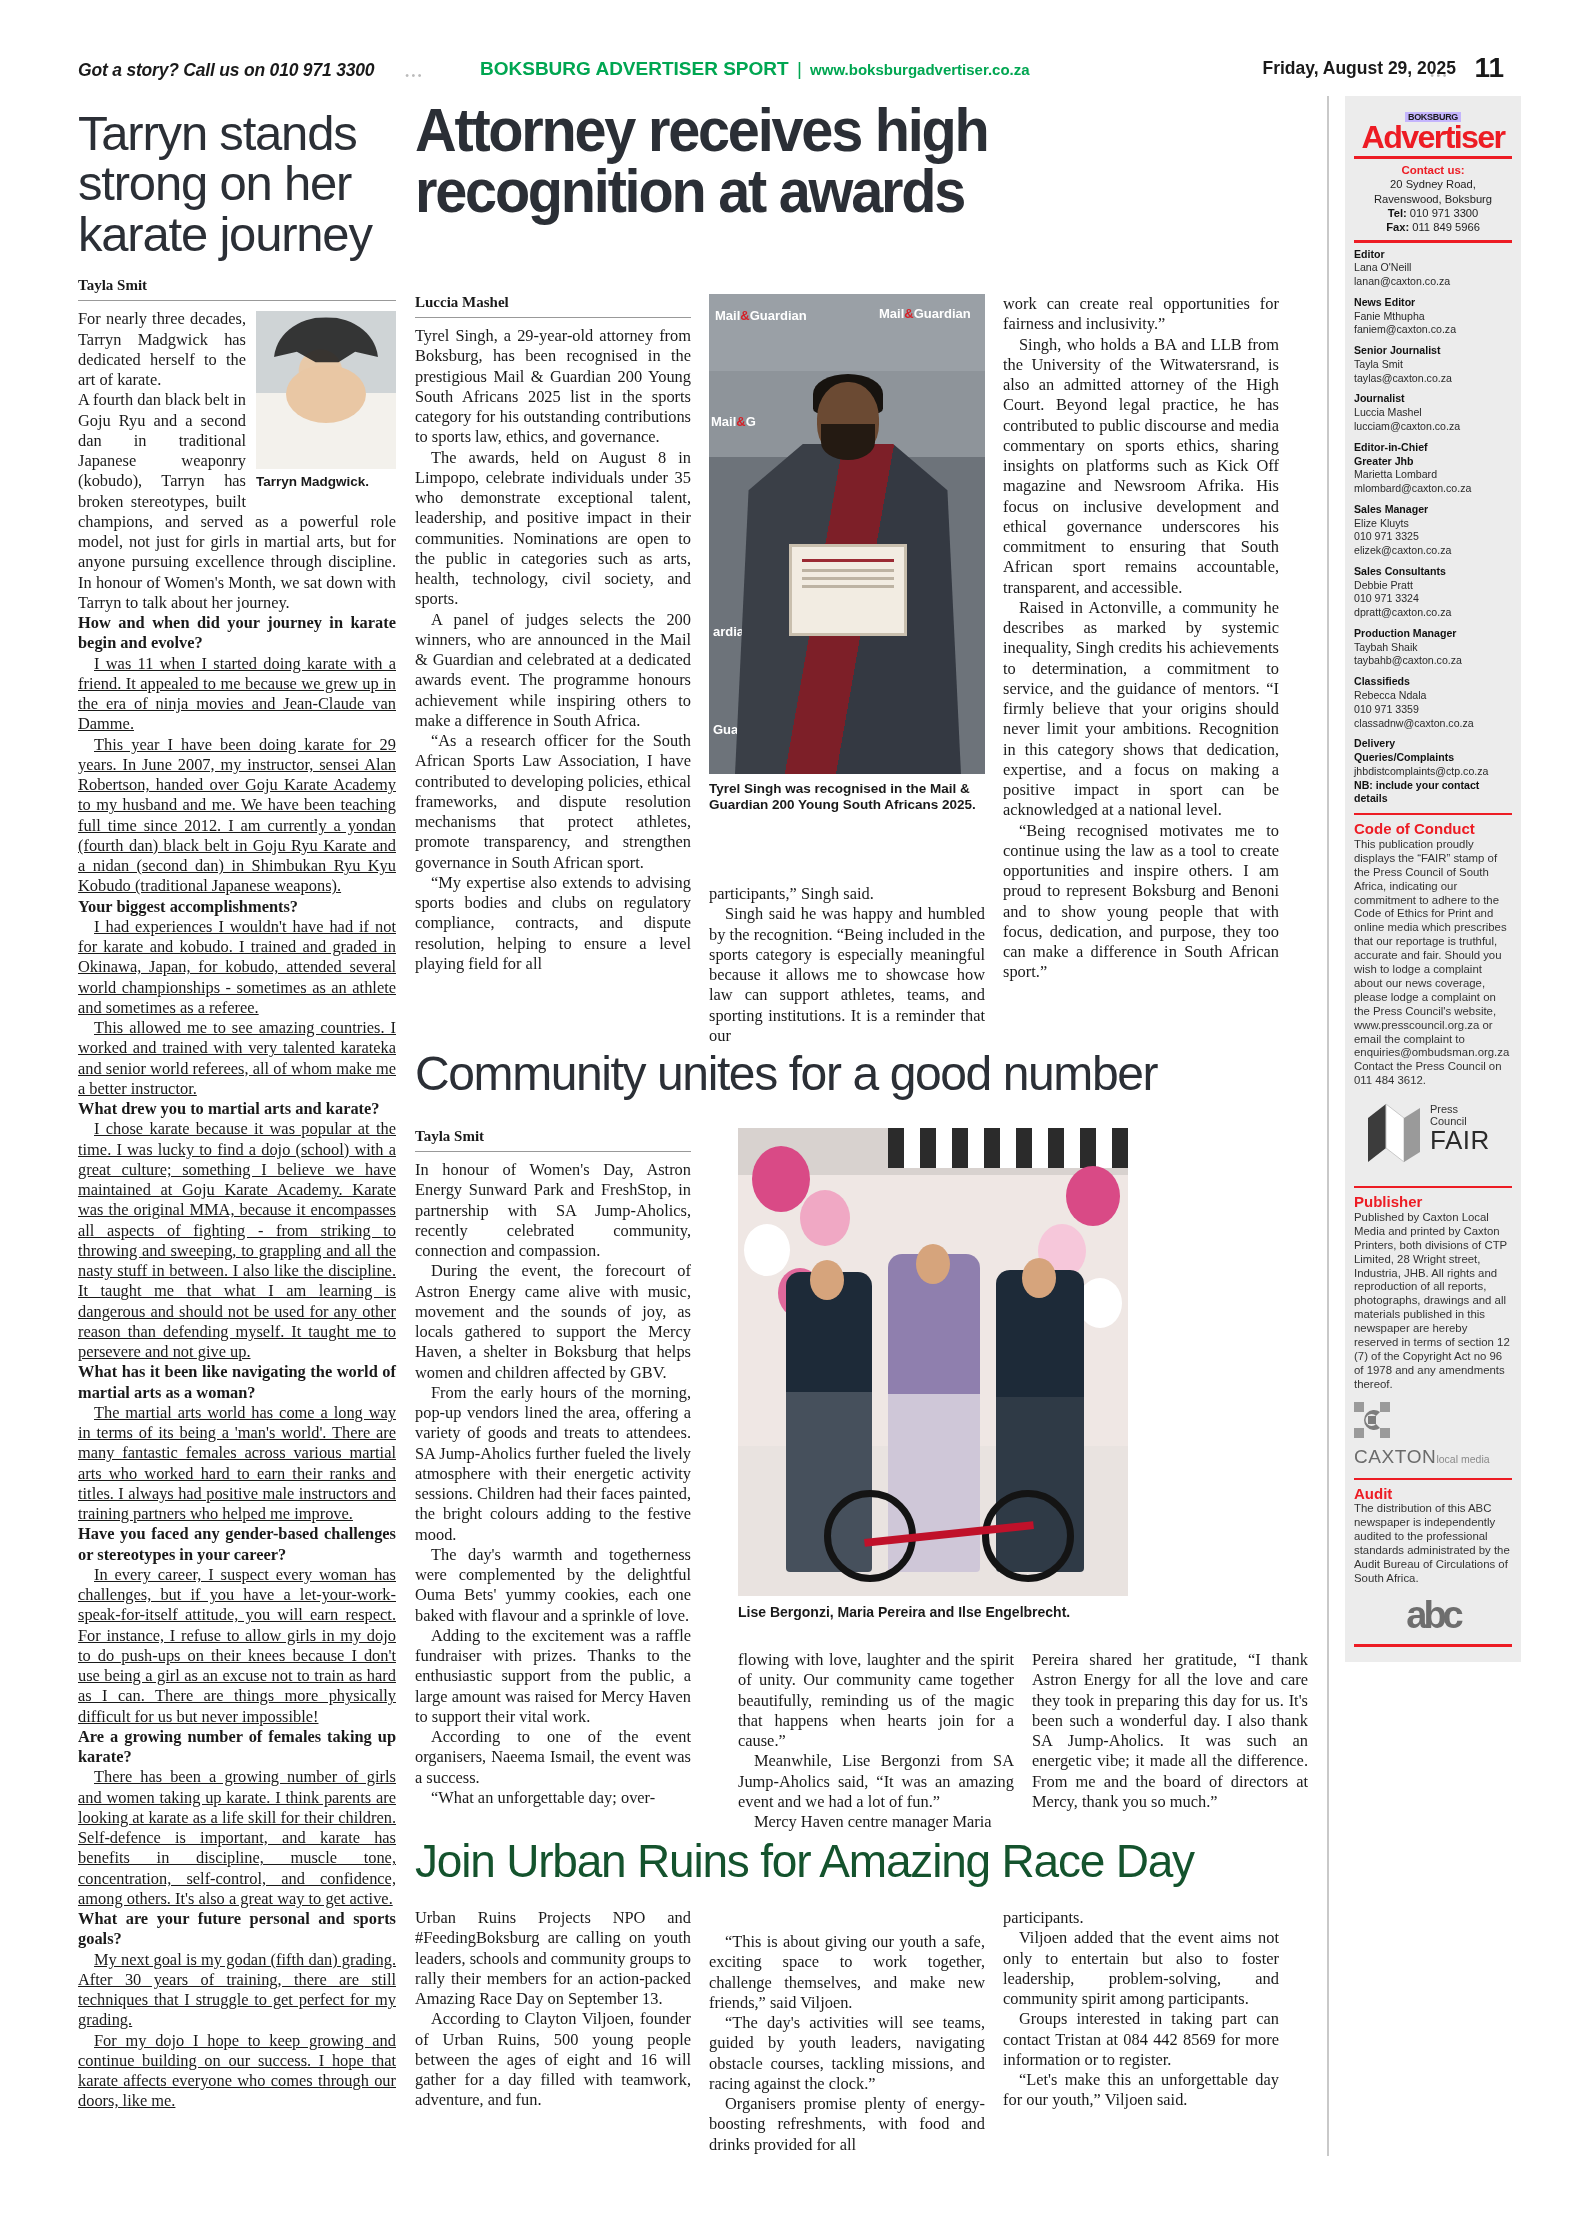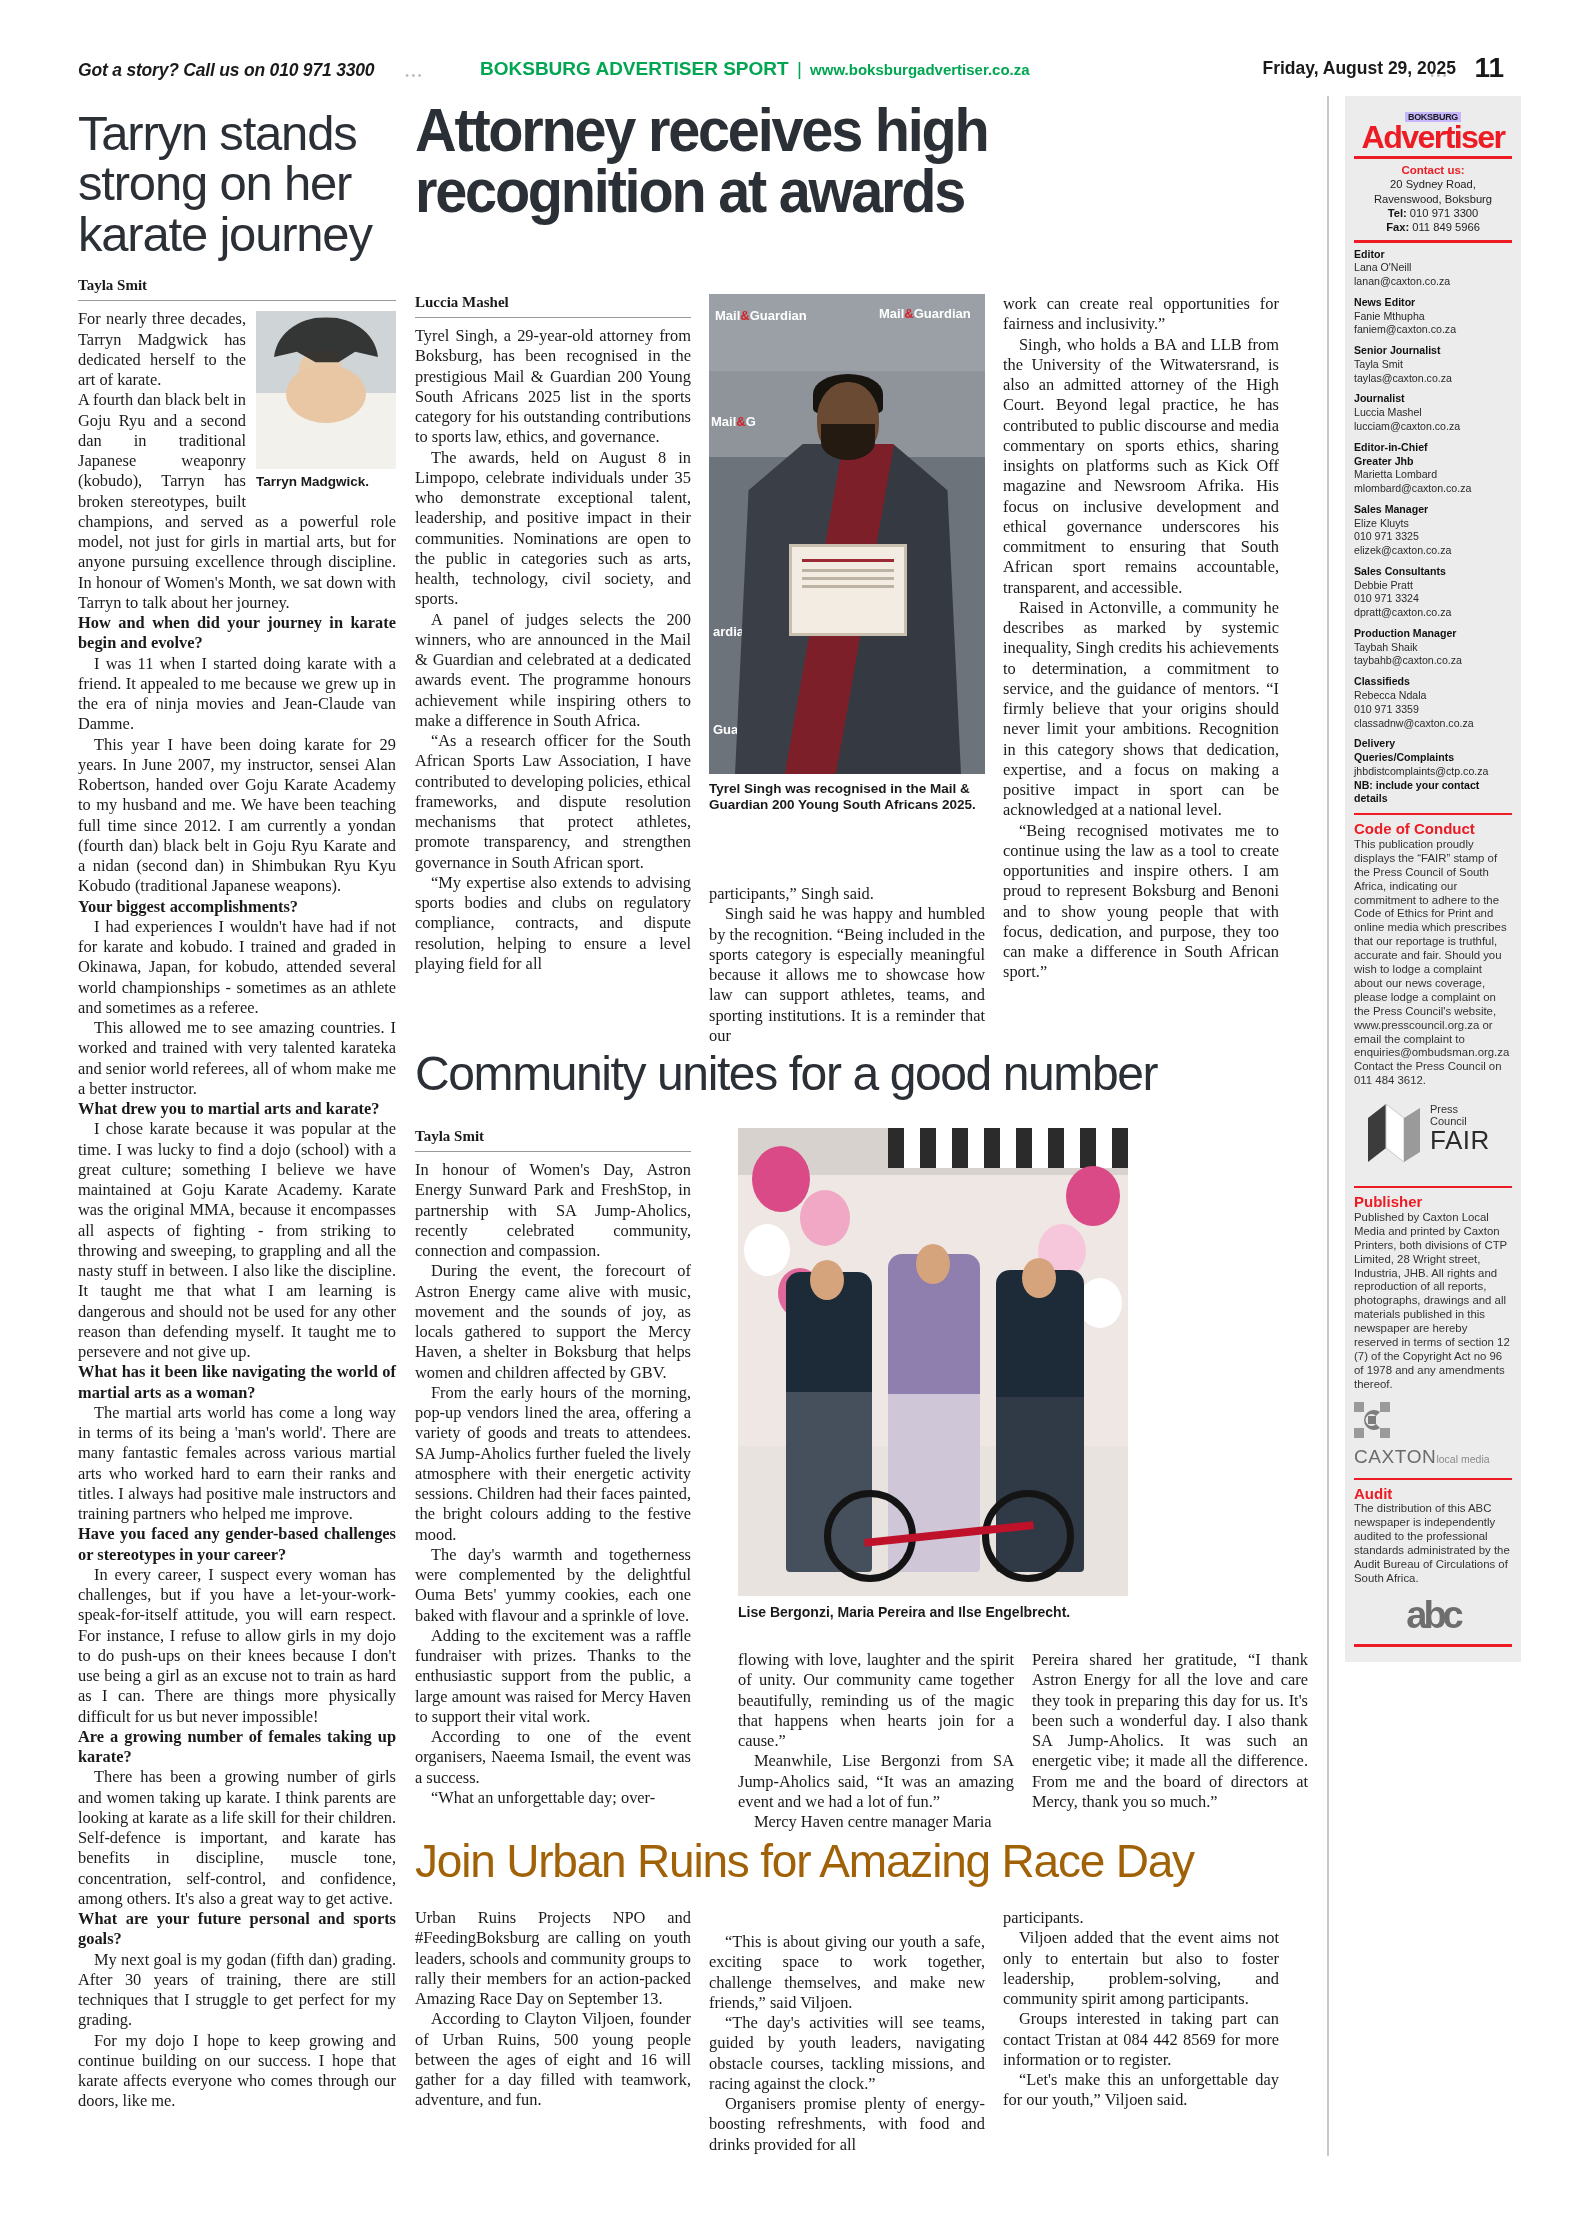--- a/index.html
+++ b/index.html
@@ -54,21 +54,21 @@
     color:#2b2f36; letter-spacing:-1.2px; margin:0 0 18px 0;
   }
   .byline {
     font-family:"Liberation Serif", serif;
     font-weight:bold; font-size:15px; color:#1a1a1a;
     padding-bottom:6px; margin-bottom:0;
   }
   .byline-rule { border-bottom:1px solid #999; margin-bottom:8px; width:100%; }
   .bodyA { font-size:16.4px; line-height:1.235; text-align:justify; }
   .bodyA p { margin:0; text-indent:0; }
-  .bodyA p.ind { text-indent:16px; }
+  .bodyA p.ind { text-indent:16px;text-decoration:underline; }
   .bodyA p.q { font-weight:bold; text-indent:0; }
 
   .figA {
     float:right; width:140px; margin:2px 0 4px 10px;
   }
   .figA .ph {
     width:140px; height:158px;
     background:
       radial-gradient(circle at 46% 38%, #e8c9a8 0 17%, rgba(232,201,168,0) 18%),
       linear-gradient(#cfd4d6 0 52%, #f3f1ec 52% 100%);
@@ -200,21 +200,21 @@
     padding-top:8px; color:#1a1a1a;
   }
   .colF { position:absolute; left:738px; top:1650px; width:276px; }
   .colG { position:absolute; left:1032px; top:1650px; width:276px; }
 
   
   .headD {
     position:absolute; left:415px; top:1838px; width:920px;
     font-family:"Liberation Sans", sans-serif;
     font-weight:normal; font-size:46px; line-height:1;
-    letter-spacing:-1.2px; color:#a16207;
+    letter-spacing:-1.2px; color:#14532d;
   }
   .colH { position:absolute; left:415px; top:1908px; width:276px; }
   .colI { position:absolute; left:709px; top:1908px; width:276px;margin-top:24px; }
   .colJ { position:absolute; left:1003px; top:1908px; width:276px; }
 
   
   .vrule {
     position:absolute; left:1327px; top:96px; width:2px; height:2060px;
     background:#c9c9c9;
   }

